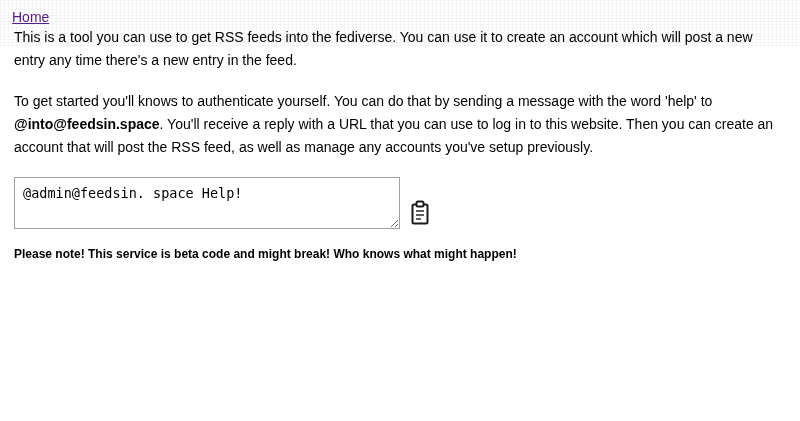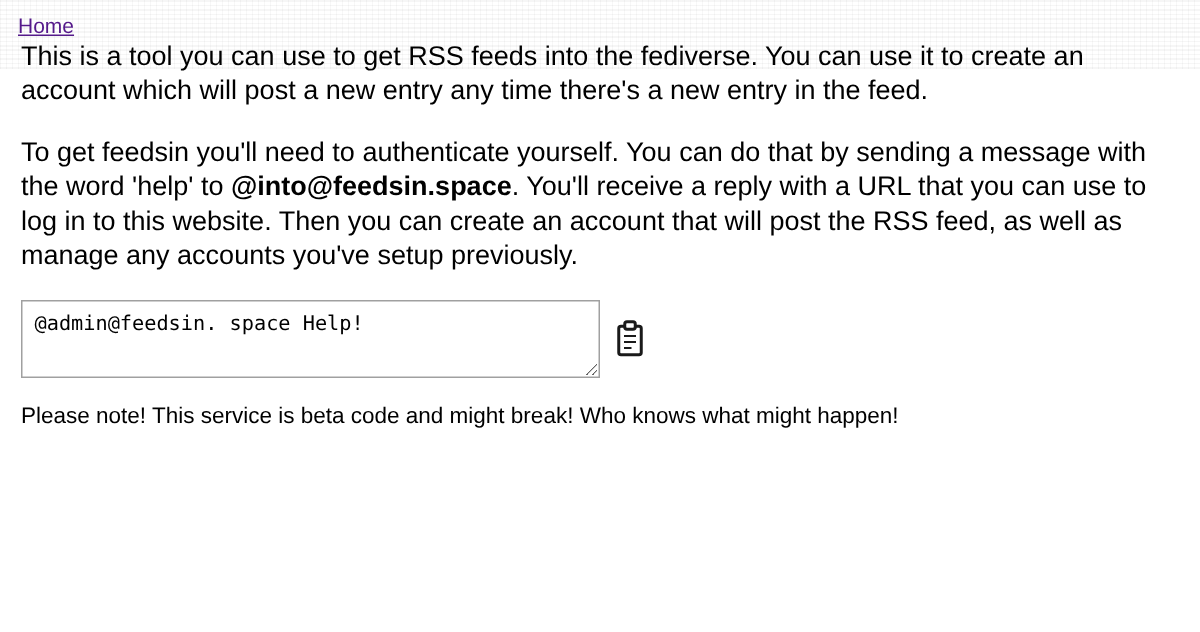--- a/index.html
+++ b/index.html
@@ -35,31 +35,31 @@
     padding: 0 14px 0 14px;
   }
   h1.title {
     font-size: 31px;
     font-weight: bold;
     margin: 26px 0 18px 6px;
     letter-spacing: 0px;
     line-height: 34px;
   }
   p.para {
-    font-size: 18px;
+    font-size: 14px;
     line-height: 23px;
     margin: 0 0 18px 0;
     max-width: 782px;
   }
   p.para b {
     font-weight: bold;
   }
   .copyrow {
     display: flex;
-    align-items: center;
+    align-items: flex-end;
     gap: 8px;
     margin: 0 0 14px 0;
   }
   textarea.msgbox {
     width: 368px;
     height: 38px;
     box-sizing: content-box;
     padding: 6px 8px;
     border: 1px solid #a0a0a0;
     background: #ffffff;
@@ -76,23 +76,24 @@
     margin-top: 2px;
     background: none;
     border: none;
     padding: 0;
     cursor: pointer;
     display: inline-flex;
     align-items: center;
     justify-content: center;
   }
   p.note {
-    font-size: 15px;
+    font-size: 12px;
     line-height: 23px;
     margin: 8px 0 0 0;
+    font-weight: bold;
   }
   
   .texture {
     position: absolute;
     top: 0;
     left: 0;
     width: 800px;
     height: 46px;
     background-image:
       repeating-linear-gradient(0deg, rgba(0,0,0,0.035) 0px, rgba(0,0,0,0.035) 1px, rgba(0,0,0,0) 1px, rgba(0,0,0,0) 3px),
@@ -110,21 +111,21 @@
 
   <div class="nav">
     <a href="#">Home</a>
   </div>
 
   <div class="content">
 
 
     <p class="para">This is a tool you can use to get RSS feeds into the fediverse. You can use it to create an account which will post a new entry any time there's a new entry in the feed.</p>
 
-    <p class="para"><span>To get feedsin you'll need to authenticate yourself. You can do that by sending a message with the word 'help' to </span><b>@into@feedsin.space</b><span>. You'll receive a reply with a URL that you can use to log in to this website. Then you can create an account that will post the RSS feed, as well as manage any accounts you've setup previously.</span></p>
+    <p class="para"><span>To get started you'll knows to authenticate yourself. You can do that by sending a message with the word 'help' to </span><b>@into@feedsin.space</b><span>. You'll receive a reply with a URL that you can use to log in to this website. Then you can create an account that will post the RSS feed, as well as manage any accounts you've setup previously.</span></p>
 
 
     <div class="copyrow">
       <textarea class="msgbox" placeholder="" style="">@admin@feedsin. space Help!</textarea>
       <button class="clipbtn">
         <span>
           <svg width="20" height="26" viewBox="0 0 20 26" xmlns="http://www.w3.org/2000/svg">
             <rect x="2.5" y="4.5" width="15" height="19" rx="1.5" fill="#ffffff" stroke="#1a1a1a" stroke-width="2"></rect>
             <rect x="6.5" y="1.5" width="7" height="5" rx="1.5" fill="#ffffff" stroke="#1a1a1a" stroke-width="2"></rect>
             <line x1="6" y1="11" x2="14" y2="11" stroke="#1a1a1a" stroke-width="1.4"></line>

